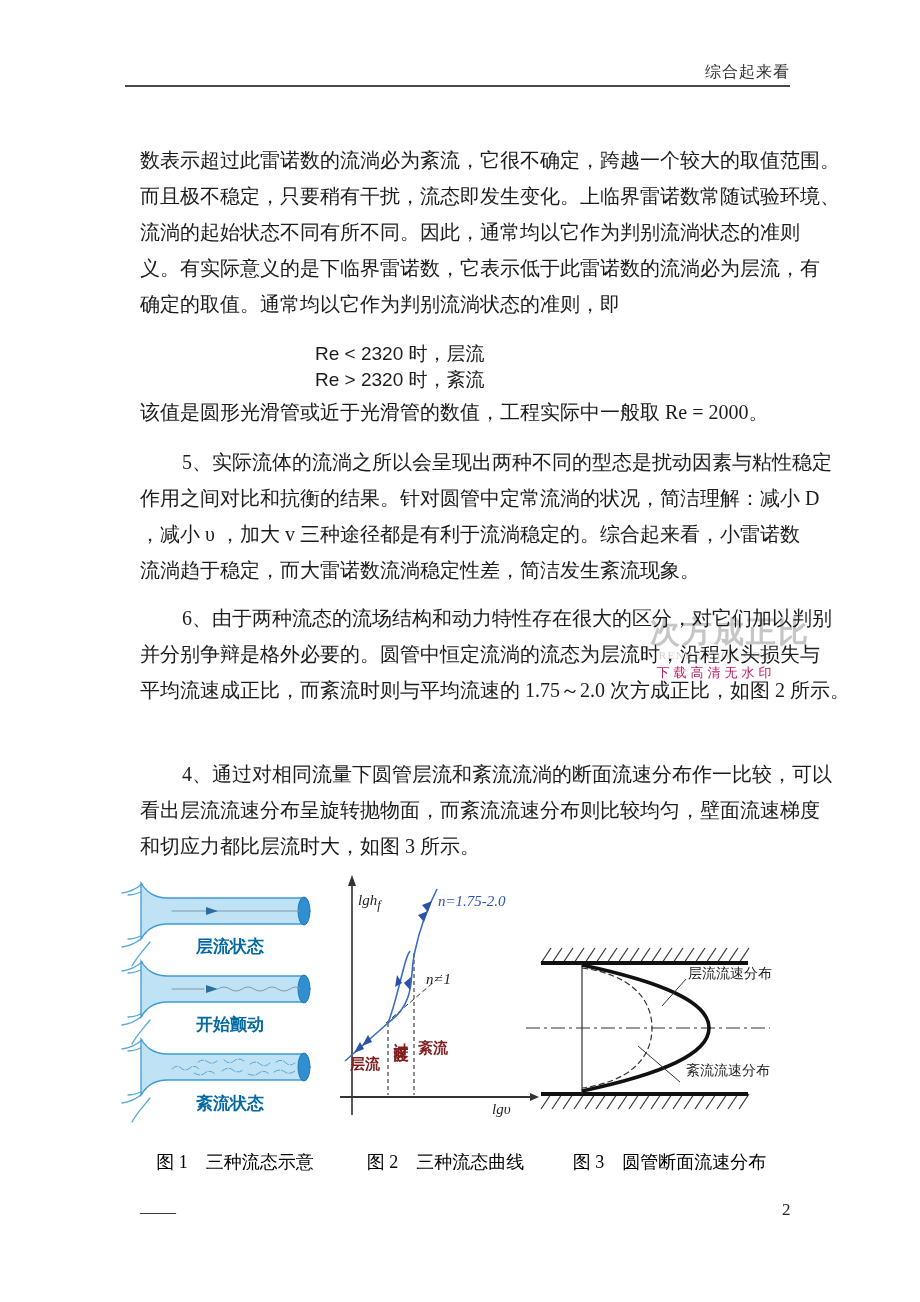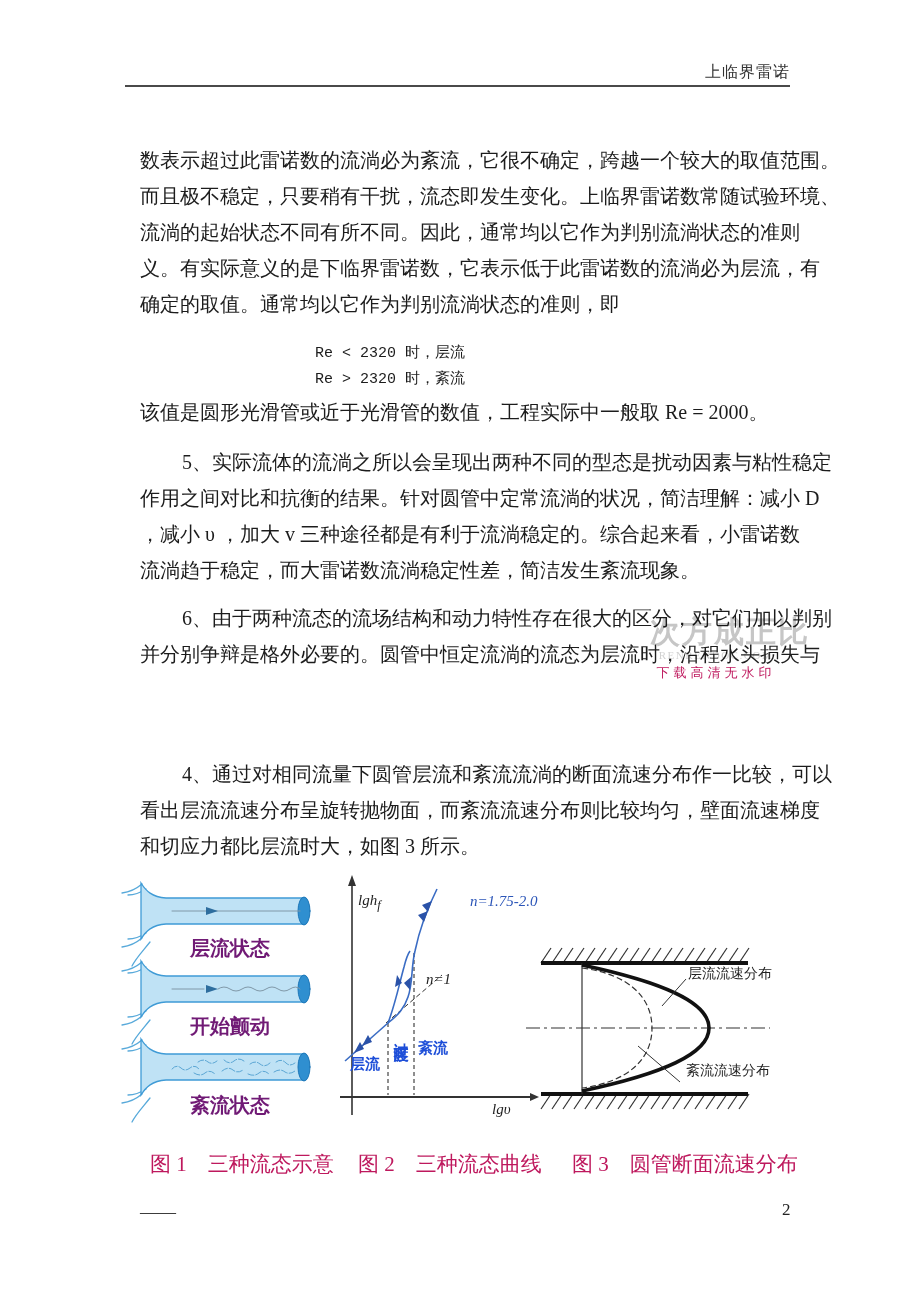--- a/index.html
+++ b/index.html
@@ -10,72 +10,73 @@
     color:#1c1c1c;
   }
   
   .header-text{position:absolute;top:62px;left:140px;width:650px;text-align:right;
     font-size:16px;color:#333;letter-spacing:1px;}
   .header-rule{position:absolute;top:85px;left:125px;width:665px;height:2px;background:#4a4a4a;}
   
   .textline{position:absolute;left:140px;width:665px;font-size:20px;line-height:24px;
     white-space:nowrap;color:#1c1c1c;letter-spacing:0px;}
   .indent{text-indent:42px;}
-  .eqline{position:absolute;left:315px;font-size:15px;line-height:24px;white-space:nowrap;
-    font-family:Liberation Mono, monospace;color:#1c1c1c;text-align:right;}
+  .eqline{position:absolute;left:315px;font-size:19px;line-height:24px;white-space:nowrap;
+    font-family:Liberation Sans, sans-serif;color:#1c1c1c;text-align:right;}
   
   .figbox{position:absolute;}
-  .fig1-label{position:absolute;width:150px;text-align:center;font-size:20px;font-weight:bold;
-    color:#701a75;font-family:"Liberation Sans","DejaVu Sans",sans-serif;white-space:nowrap;}
-  .fig2-label-cn{position:absolute;font-size:15px;font-weight:bold;color:#1d4ed8;
+  .fig1-label{position:absolute;width:150px;text-align:center;font-size:17px;font-weight:bold;
+    color:#0369a1;font-family:"Liberation Sans","DejaVu Sans",sans-serif;white-space:nowrap;}
+  .fig2-label-cn{position:absolute;font-size:15px;font-weight:bold;color:#7f1d1d;
     font-family:Liberation Serif, serif;white-space:nowrap;}
   .fig2-transition{writing-mode:vertical-rl;text-orientation:upright;letter-spacing:2px;}
   .fig2-math{position:absolute;font-size:15px;font-style:italic;white-space:nowrap;
     font-family:"Liberation Serif","DejaVu Serif",serif;color:#222;}
-  .fig2-nupper{color:#2b55b8;margin-left:32px;}
+  .fig2-nupper{color:#2b55b8;}
   .fig3-label{position:absolute;font-size:14px;color:#222;white-space:nowrap;}
-  .caption{position:absolute;top:1150px;font-size:21px;color:#be185d;text-align:center;white-space:nowrap;}
+  .caption{position:absolute;top:1150px;font-size:18px;color:#000000;text-align:center;white-space:nowrap;}
   
   .watermark{position:absolute;left:650px;top:615px;width:132px;z-index:6;
     mix-blend-mode:multiply;pointer-events:none;text-align:center;
     font-family:"Liberation Serif","DejaVu Serif",serif;}
   .wm-title{font-size:30px;font-weight:bold;color:#c6c6c6;letter-spacing:2px;line-height:34px;white-space:nowrap;}
   .wm-domain{font-size:11px;color:#d2d2d2;letter-spacing:1.5px;line-height:13px;white-space:nowrap;}
   .wm-tagline{font-size:13px;color:#be185d;letter-spacing:4px;line-height:17px;white-space:nowrap;margin-top:2px;}
   
   .footer-dash{position:absolute;left:140px;top:1202px;font-size:18px;color:#333;}
   .footer-page{position:absolute;left:782px;top:1200px;font-size:17px;color:#222;}
   svg{display:block;overflow:visible;}
 </style>
 </head>
 <body>
 
 <div class="page">
 
-  <div class="header-text">上临界雷诺</div>
+  <div class="header-text">综合起来看</div>
   <div class="header-rule"></div>
 
   <div class="textline" style="top:148px">数表示超过此雷诺数的流淌必为紊流，它很不确定，跨越一个较大的取值范围。</div>
   <div class="textline" style="top:184px">而且极不稳定，只要稍有干扰，流态即发生变化。上临界雷诺数常随试验环境、</div>
   <div class="textline" style="top:220px">流淌的起始状态不同有所不同。因此，通常均以它作为判别流淌状态的准则</div>
   <div class="textline" style="top:256px">义。有实际意义的是下临界雷诺数，它表示低于此雷诺数的流淌必为层流，有</div>
   <div class="textline" style="top:292px">确定的取值。通常均以它作为判别流淌状态的准则，即</div>
 
   <div class="eqline" style="top:342px">Re &lt; 2320 时，层流</div>
   <div class="eqline" style="top:368px">Re &gt; 2320 时，紊流</div>
 
   <div class="textline" style="top:400px">该值是圆形光滑管或近于光滑管的数值，工程实际中一般取 Re = 2000。</div>
 
   <div class="textline indent" style="top:450px">5、实际流体的流淌之所以会呈现出两种不同的型态是扰动因素与粘性稳定</div>
   <div class="textline" style="top:486px">作用之间对比和抗衡的结果。针对圆管中定常流淌的状况，简洁理解：减小  D</div>
   <div class="textline" style="top:522px">，减小  υ  ，加大  v  三种途径都是有利于流淌稳定的。综合起来看，小雷诺数</div>
   <div class="textline" style="top:558px">流淌趋于稳定，而大雷诺数流淌稳定性差，简洁发生紊流现象。</div>
 
   <div class="textline indent" style="top:606px">6、由于两种流态的流场结构和动力特性存在很大的区分，对它们加以判别</div>
   <div class="textline" style="top:642px">并分别争辩是格外必要的。圆管中恒定流淌的流态为层流时，沿程水头损失与</div>
+  <div class="textline" style="top:678px">平均流速成正比，而紊流时则与平均流速的 1.75～2.0 次方成正比，如图 2 所示。</div>
 
   <div class="textline indent" style="top:762px">4、通过对相同流量下圆管层流和紊流流淌的断面流速分布作一比较，可以</div>
   <div class="textline" style="top:798px">看出层流流速分布呈旋转抛物面，而紊流流速分布则比较均匀，壁面流速梯度</div>
   <div class="textline" style="top:834px">和切应力都比层流时大，如图 3 所示。</div>
 
   <div class="figbox" style="left:112px;top:878px;width:228px;height:252px">
     <svg width="228" height="252" viewBox="0 0 228 252">
       <g stroke-linecap="round">
 
         <g transform="translate(8,4)">

